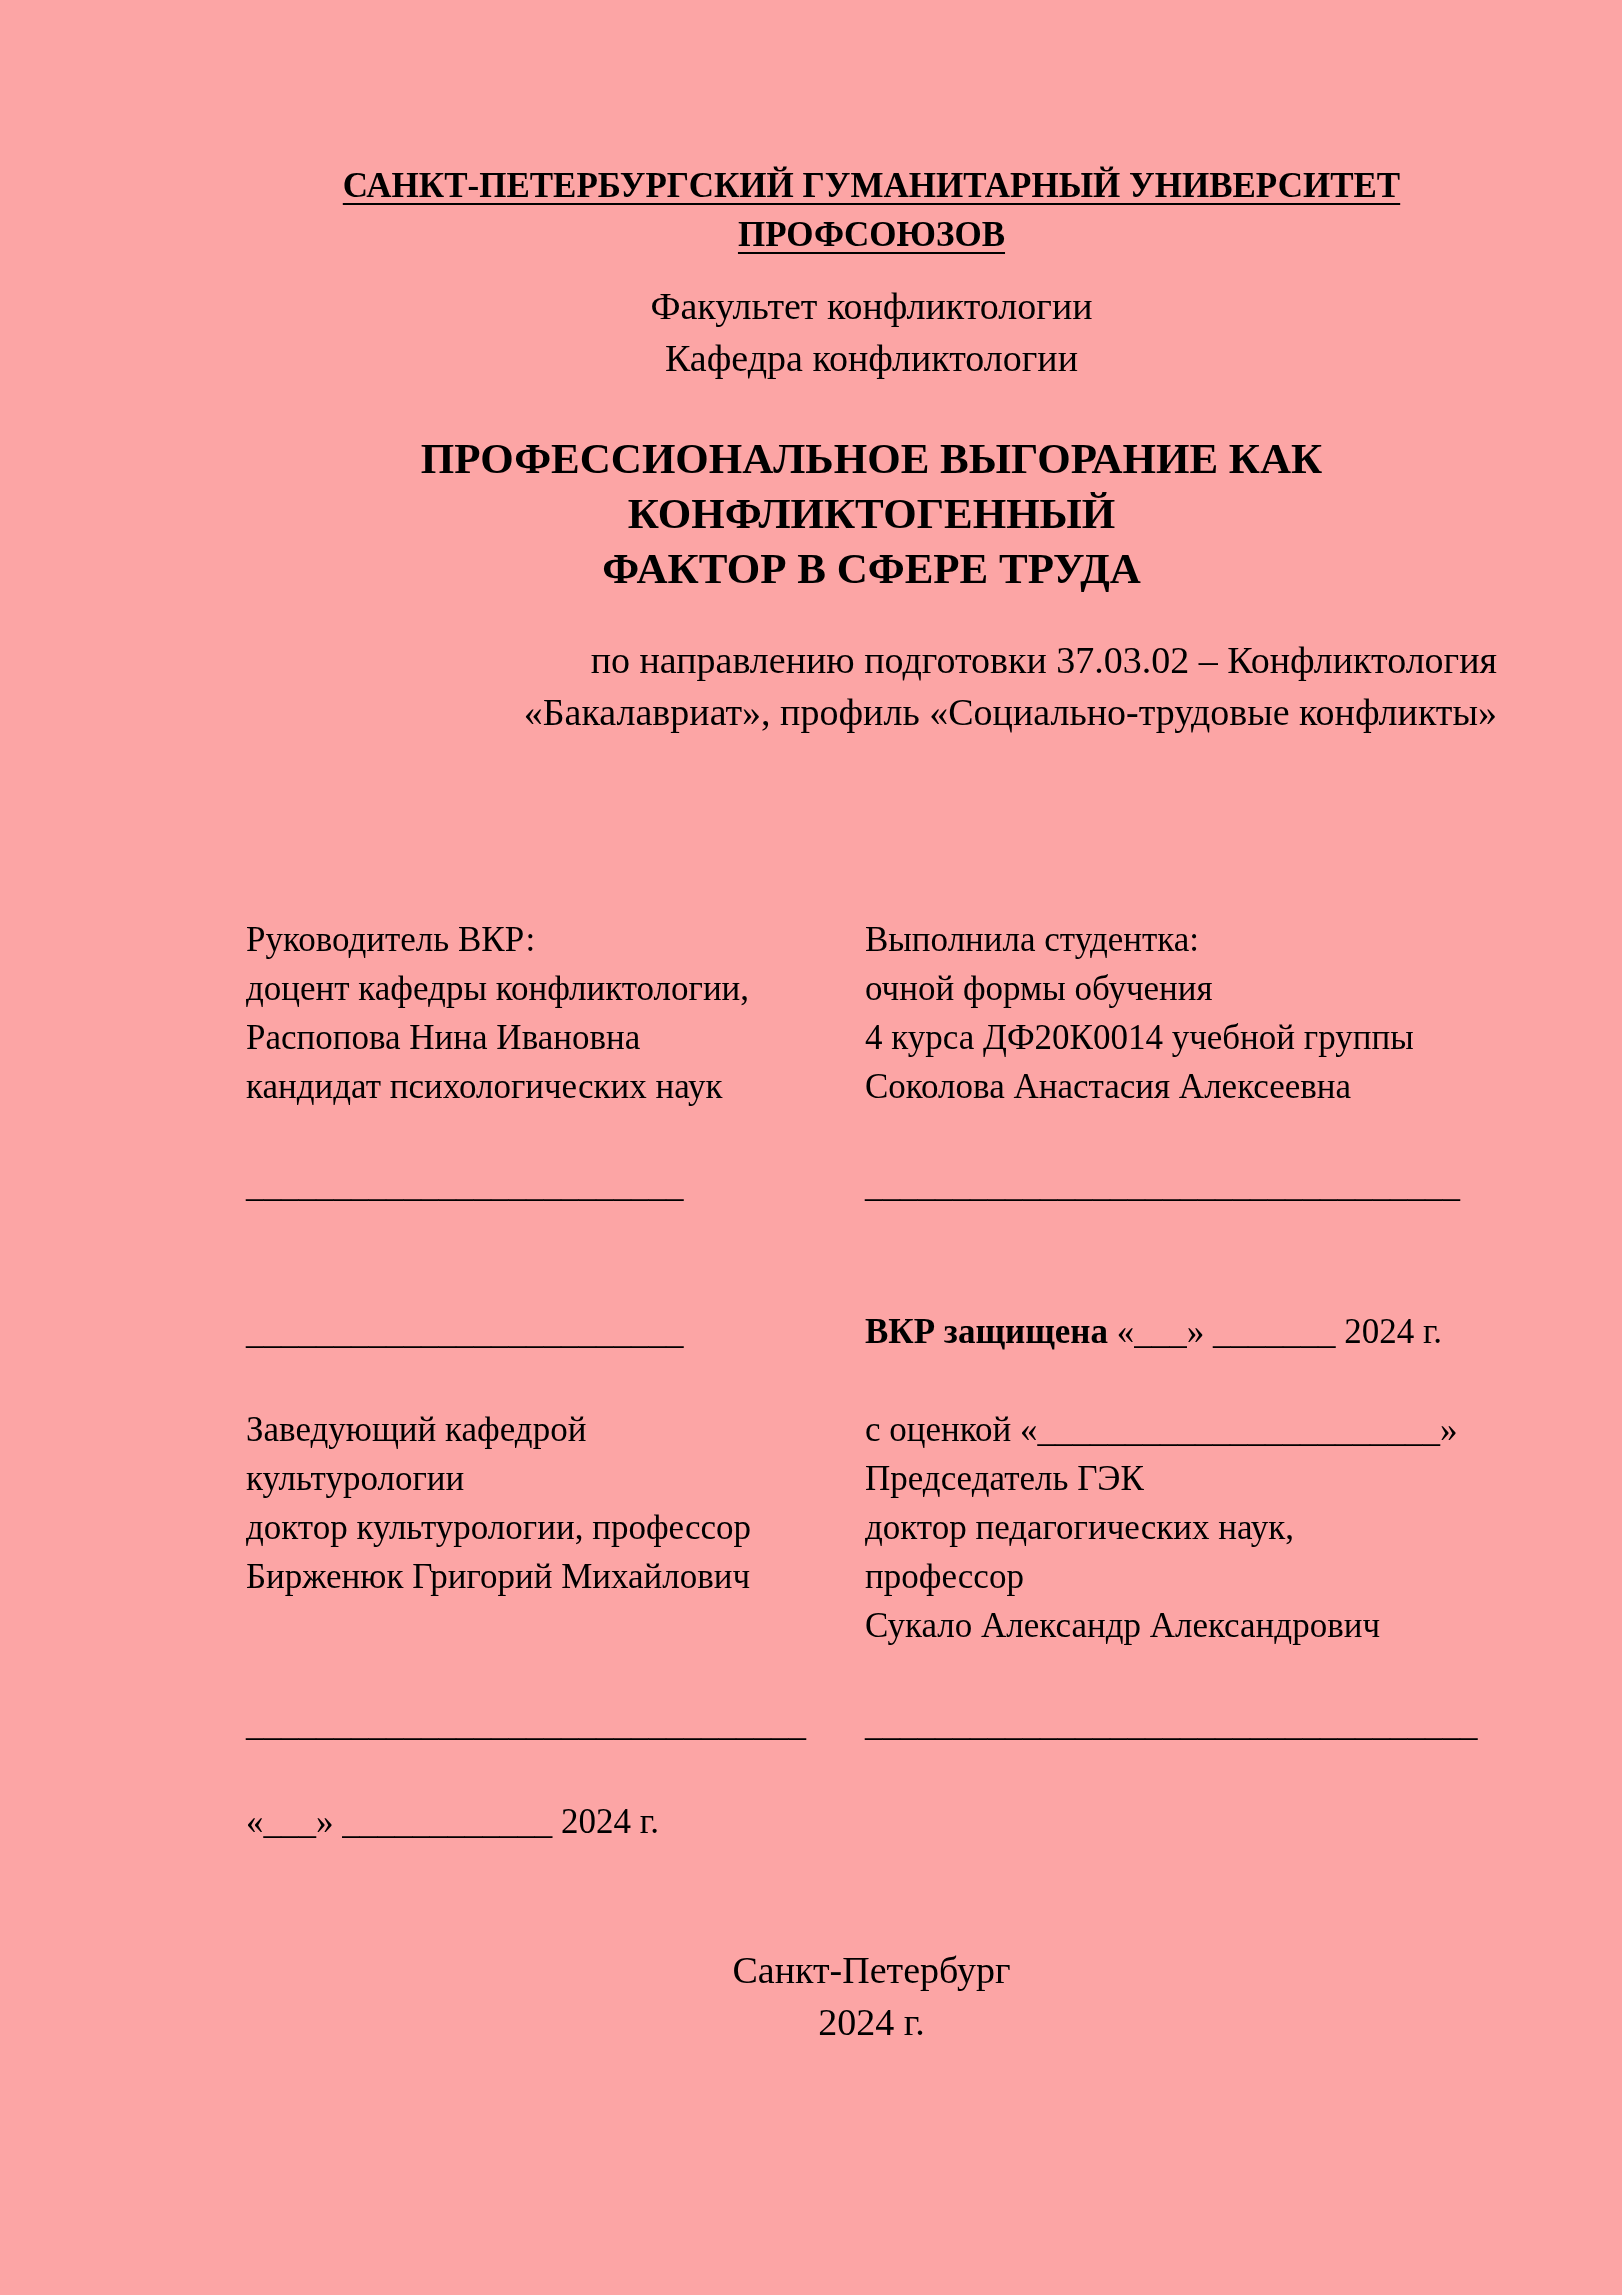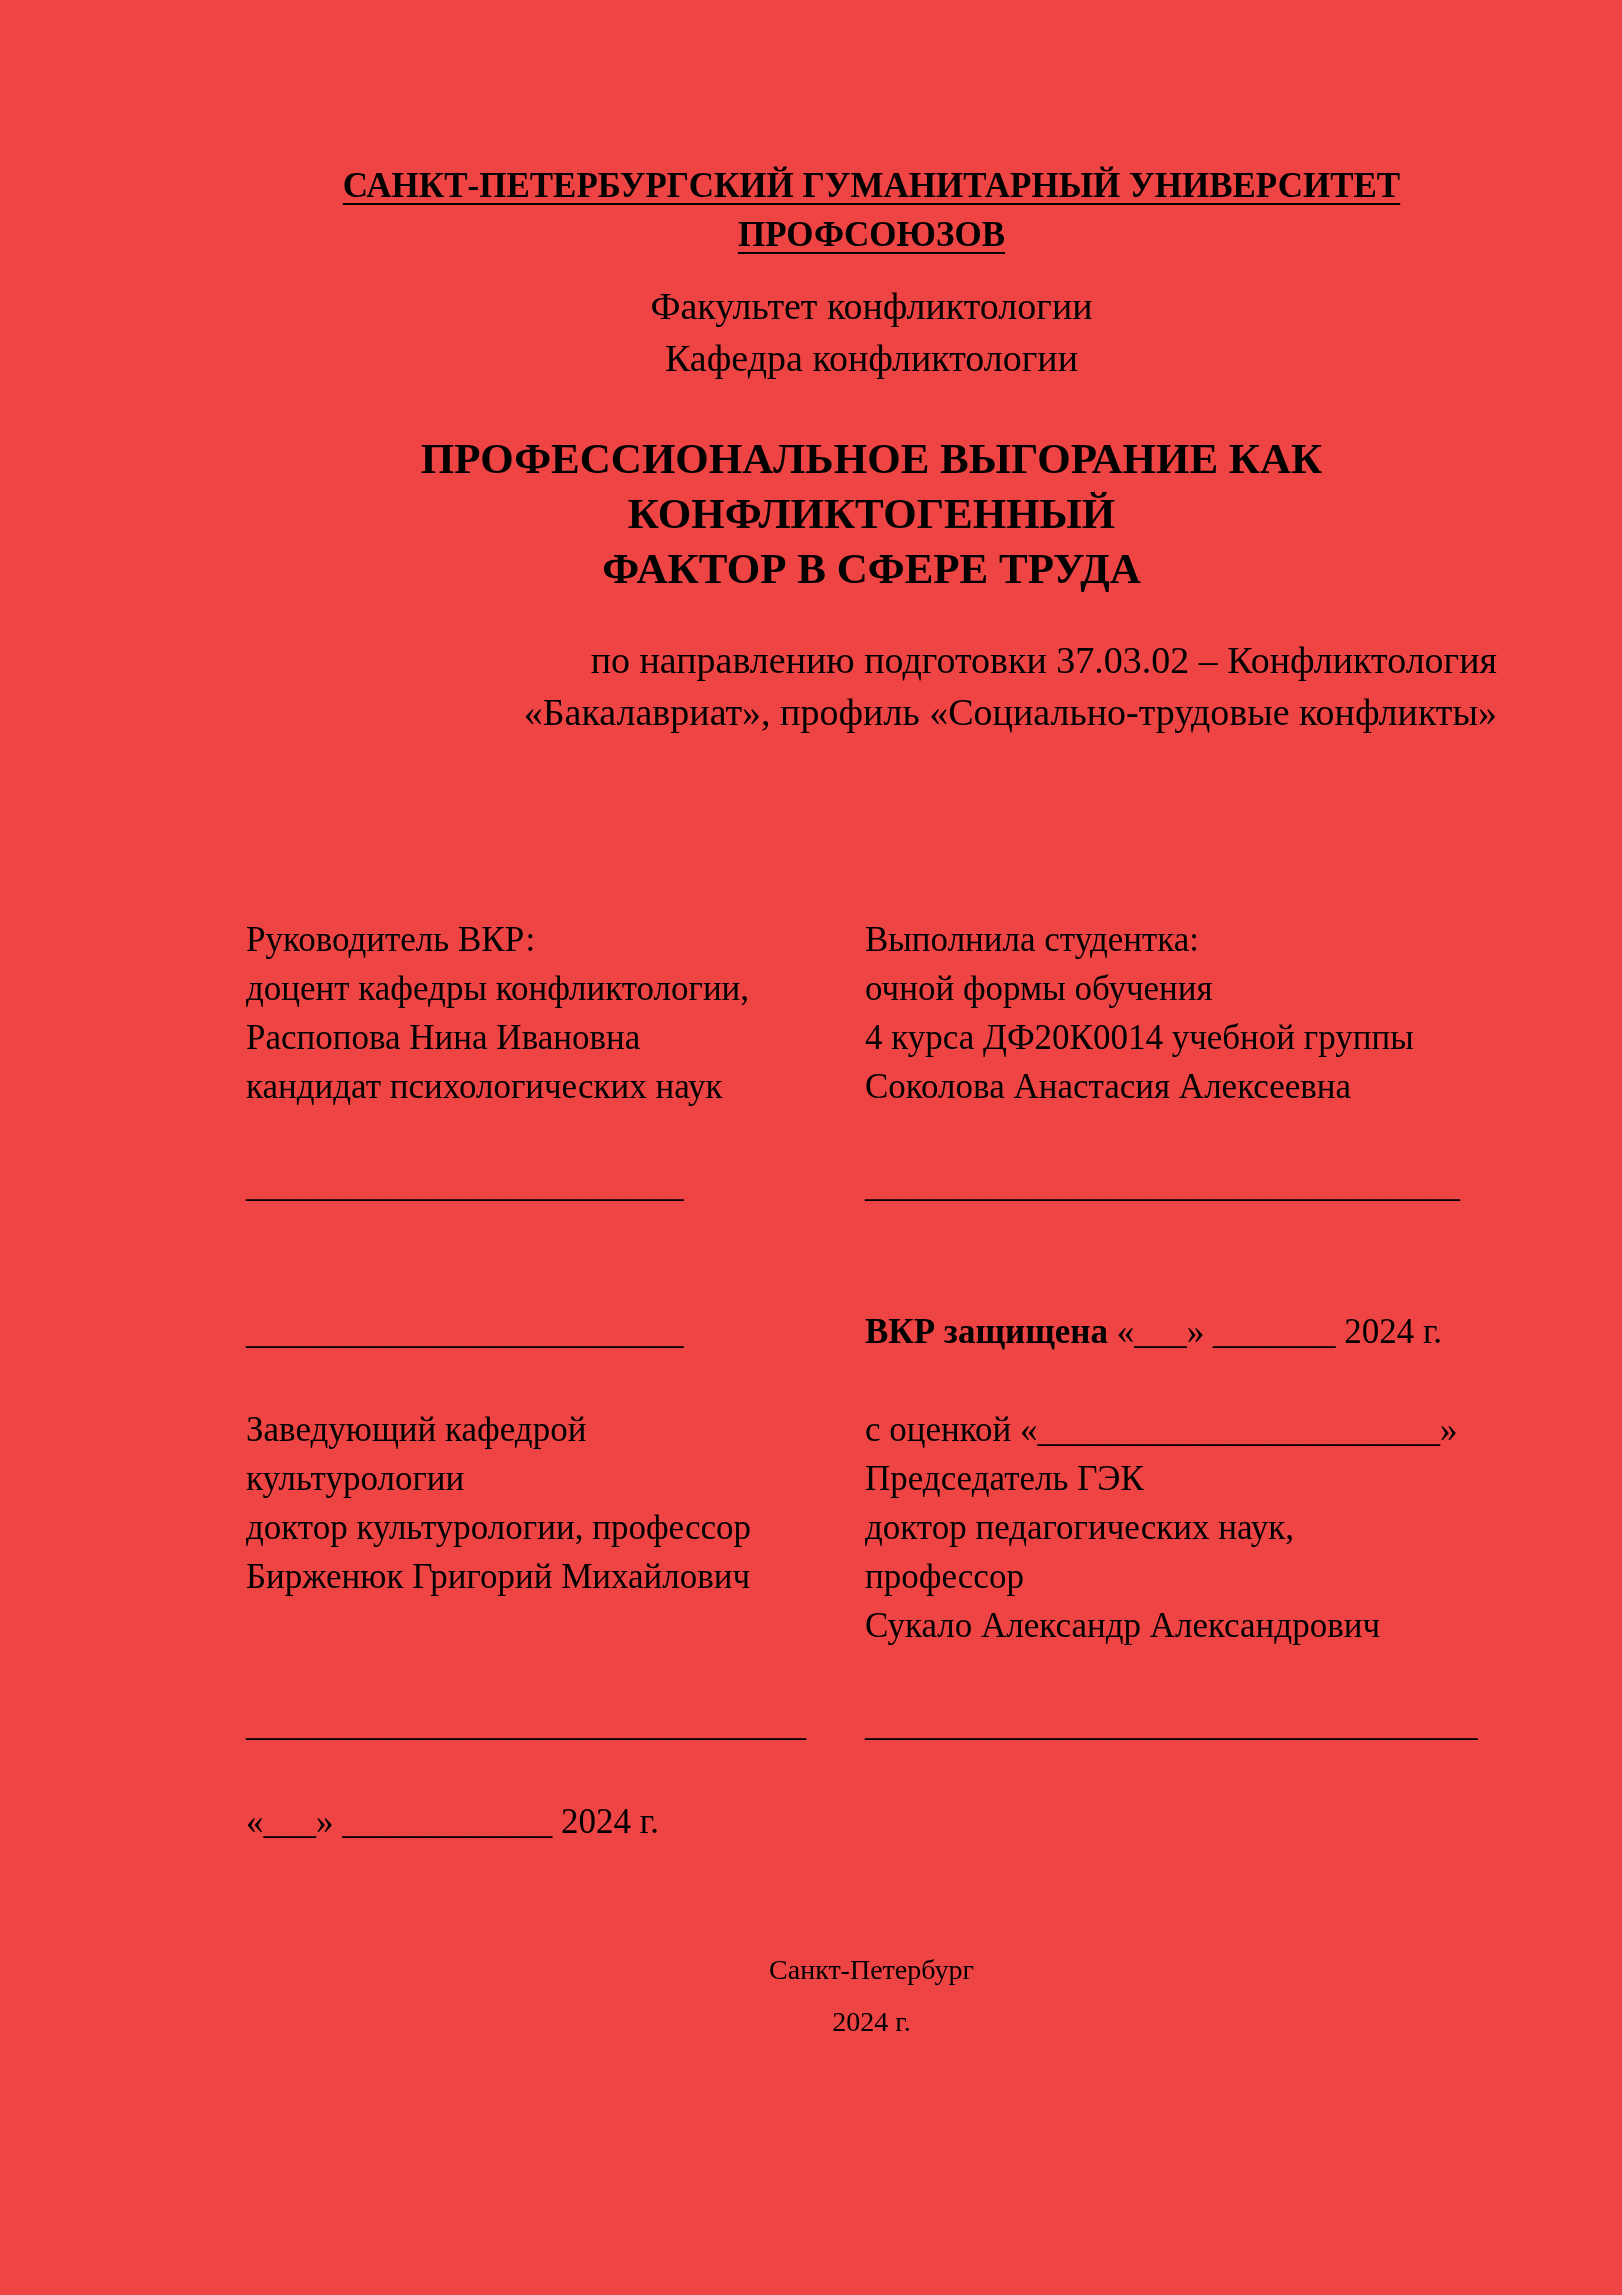--- a/index.html
+++ b/index.html
@@ -1,20 +1,20 @@
 <!DOCTYPE html>
 <html style="font-size:12.6px"><head>
 <meta charset="utf-8">
 <style>
   html, body { margin: 0; padding: 0; background: #ffffff; }
   .page {
     position: relative;
     width: 1623px;
     height: 2295px;
-    background: #ef4444;
+    background: #fca5a5;
     box-sizing: border-box;
     padding: 161px 126px 0 246px;
     font-family: "Liberation Serif", "DejaVu Serif", serif;
     color: #000000;
     overflow: hidden;
   }
   .org {
     font-size: 35px;
     font-weight: bold;
     text-align: center;
@@ -62,21 +62,21 @@
   .col { line-height: 49px; }
   .col-left  { width: 619px; }
   .col-right { width: 631px; }
   .line {
     min-height: 49px;
     white-space: pre;
   }
   .defense-label { font-weight: bold; }
   .footer {
     margin-top: 98px;
-    font-size: 28px;
+    font-size: 38px;
     text-align: center;
     line-height: 52px;
   }
 </style>
 </head>
 <body>
 
 <div class="page">
 
   <div class="org">САНКТ-ПЕТЕРБУРГСКИЙ ГУМАНИТАРНЫЙ УНИВЕРСИТЕТ ПРОФСОЮЗОВ</div>

